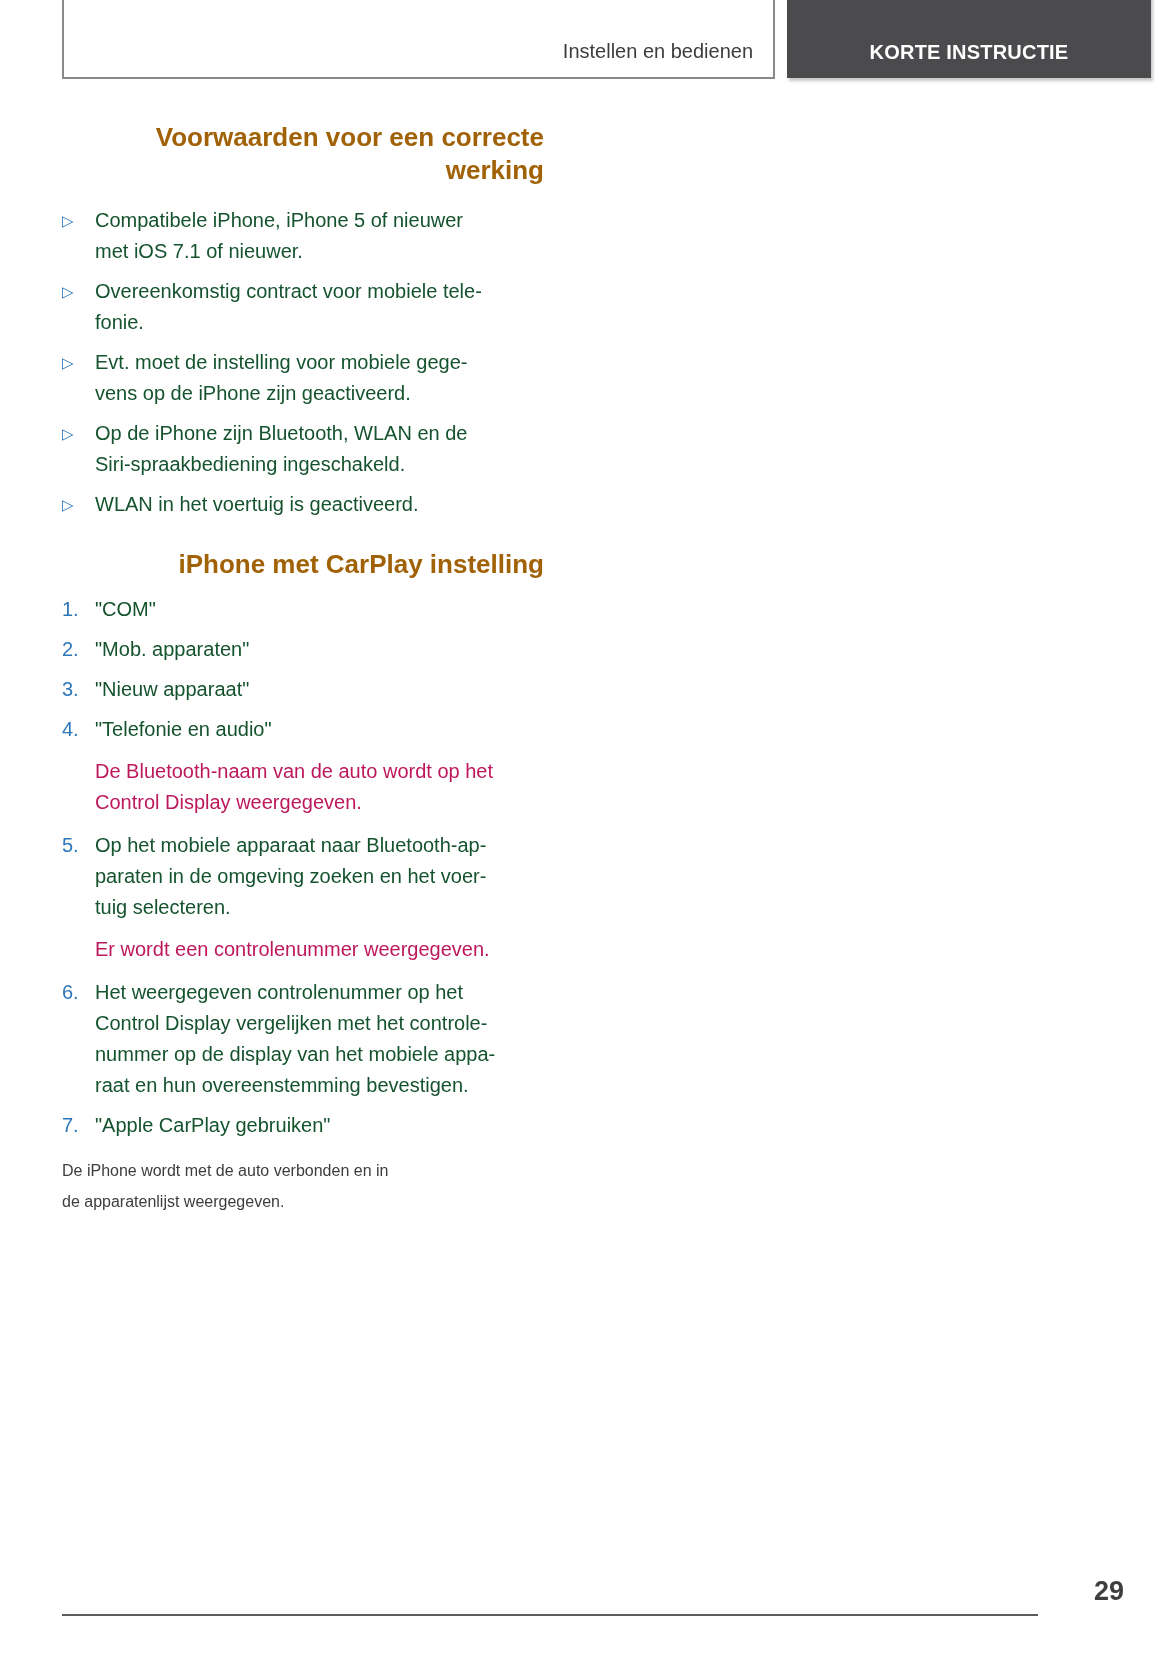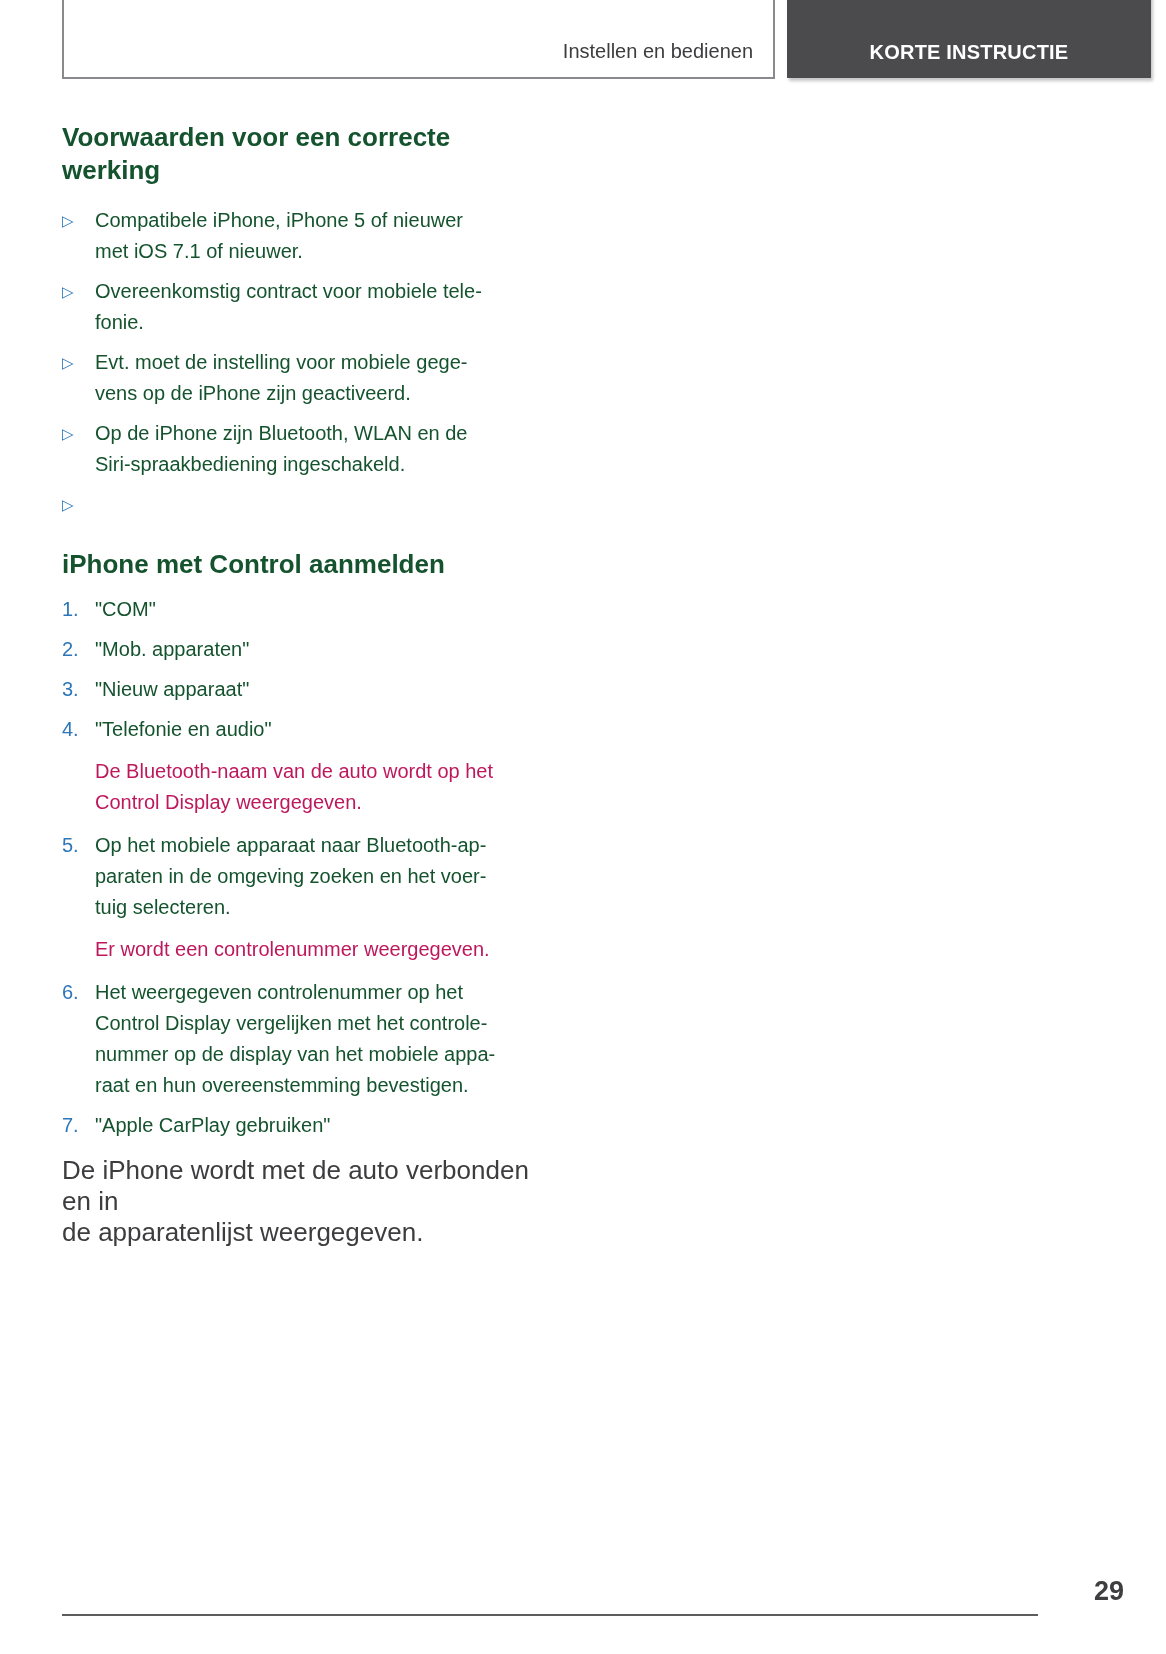--- a/index.html
+++ b/index.html
@@ -64,22 +64,23 @@
     left: 62px;
     top: 121px;
     width: 482px;
     color: #3d3d3f;
   }
   .heading {
     margin: 0 0 18px 0;
     font-size: 26px;
     line-height: 33px;
     font-weight: bold;
-    color: #14532d;
-    white-space: pre-line;
+    color: #a16207;
+    white-space: pre-line;
+    text-align: right;
   }
   .heading.second {
     margin-top: 27px;
     margin-bottom: 13px;
   }
   ul.bullets, ol.steps {
     list-style: none;
     margin: 0;
     padding: 0;
   }
@@ -109,21 +110,21 @@
   }
   .step-body { flex: 1 1 auto; }
   .step-note {
     margin-top: 11px;
     margin-bottom: 3px;
     white-space: pre-line;
     color: #be185d;
   }
   .closing {
     margin: 14px 0 0 0;
-    font-size: 26px;
+    font-size: 16px;
     line-height: 31px;
     white-space: pre-line;
     color: #3d3d3f;
   }
 
   
   .footer-rule {
     position: absolute;
     left: 62px;
     top: 1614px;
@@ -172,24 +173,25 @@
         <span class="item-text">Evt. moet de instelling voor mobiele gege-
 vens op de iPhone zijn geactiveerd.</span>
       </li>
       <li>
         <span class="marker-col"><span class="tri-glyph">▷</span></span>
         <span class="item-text">Op de iPhone zijn Bluetooth, WLAN en de
 Siri-spraakbediening ingeschakeld.</span>
       </li>
       <li>
         <span class="marker-col"><span class="tri-glyph">▷</span></span>
+        <span class="item-text">WLAN in het voertuig is geactiveerd.</span>
       </li>
     </ul>
 
-    <h1 class="heading second">iPhone met Control aanmelden</h1>
+    <h1 class="heading second">iPhone met CarPlay instelling</h1>
 
     <ol class="steps">
       <li>
         <span class="step-num">1.</span>
         <div class="step-body">
           <div class="step-text">"COM"</div>
         </div>
       </li>
       <li>
         <span class="step-num">2.</span>

